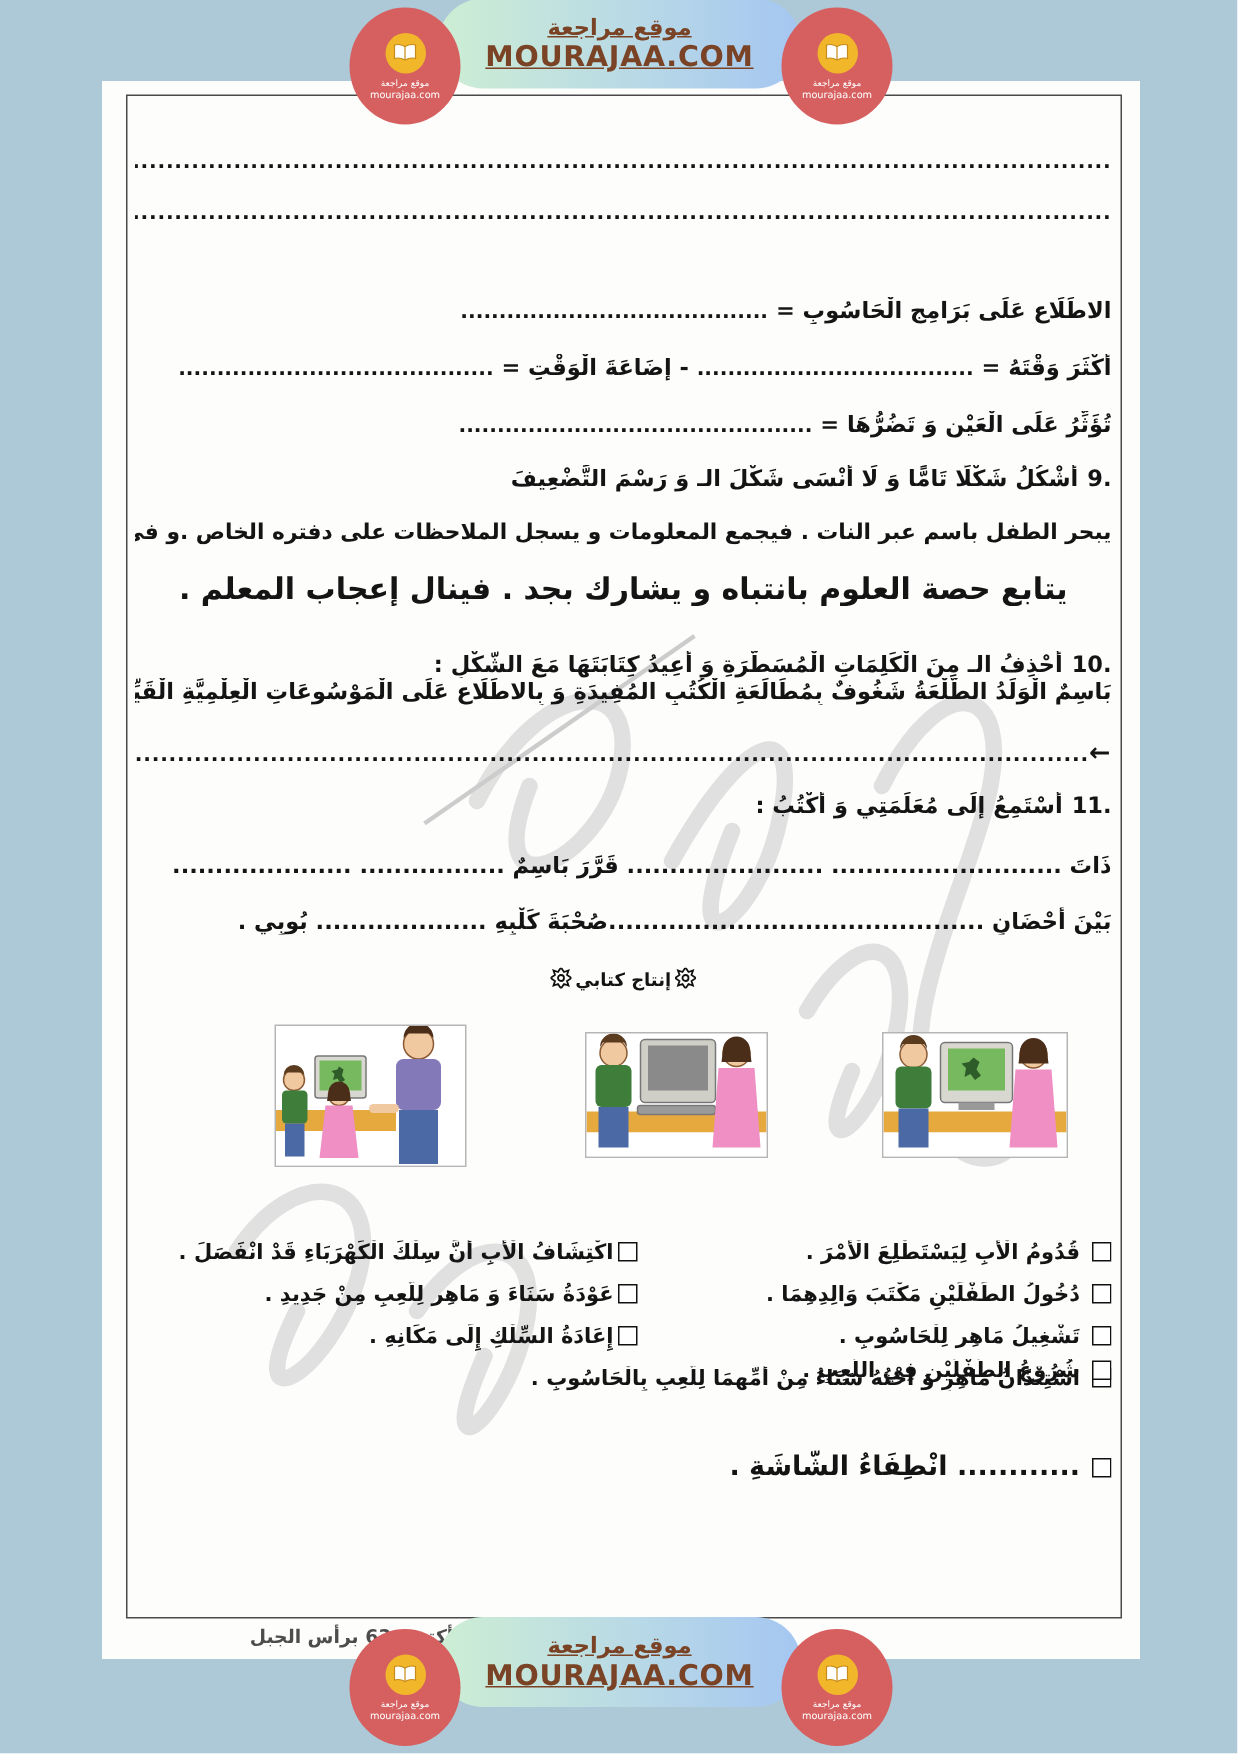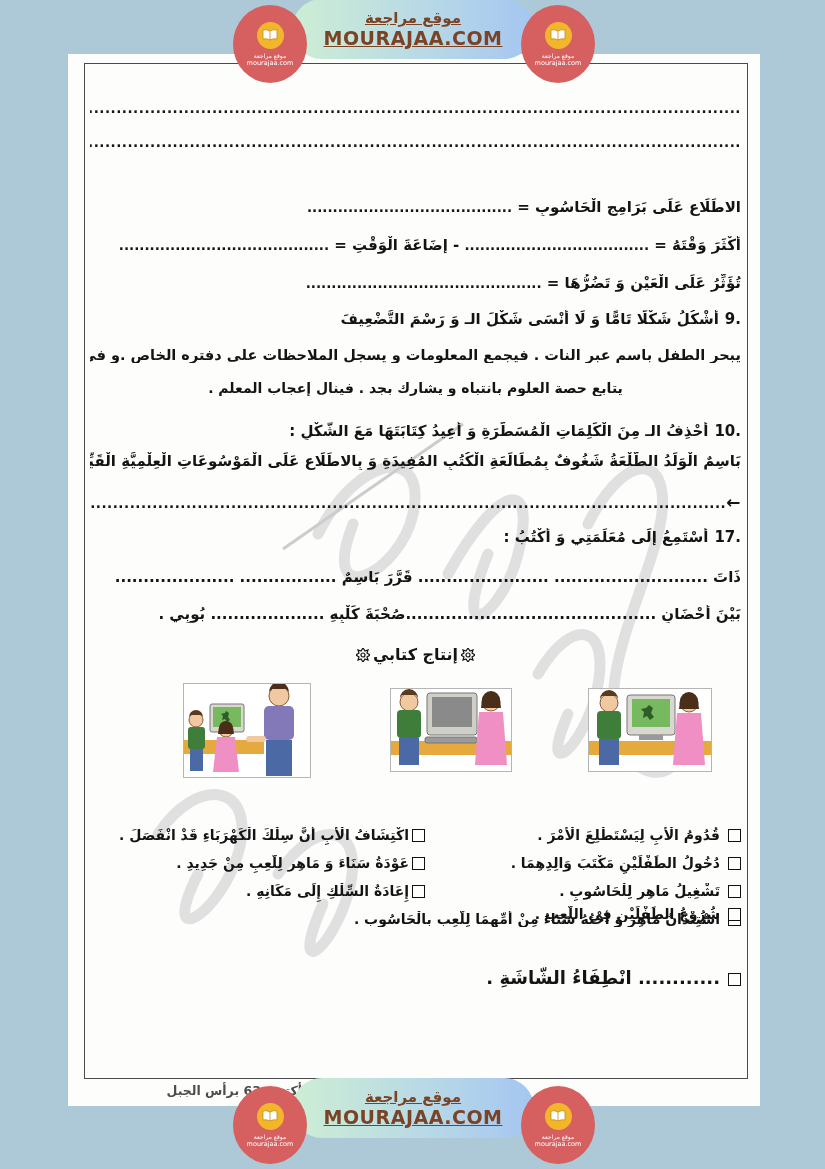--- a/index.html
+++ b/index.html
@@ -67,34 +67,34 @@
 
   <div class="blk" style="top:198px;text-align:right;"><span class="u">الاطِّلَاعِ</span><span> عَلَى بَرَامِجِ الْحَاسُوبِ</span><span>  =  </span><span class="dotline">........................................</span></div>
 
   <div class="blk" style="top:274px;"><span>تُؤَثِّرُ عَلَى الْعَيْنِ وَ </span><span class="u">تَضُرُّهَا</span><span> = </span><span class="dotline">..............................................</span></div>
 
   <div class="blk" style="top:236px;"><span class="u">أَكْثَرَ وَقْتَهُ</span><span> = </span><span class="dotline">....................................</span><span>   -   </span><span class="u">إِضَاعَةَ الْوَقْتِ</span><span> = </span><span class="dotline">.........................................</span></div>
 
   <div class="blk" style="top:310px;"><span class="qnum">9.</span><span>أَشْكُلُ شَكْلًا تَامًّا وَ لَا أَنْسَى شَكْلَ الـ وَ رَسْمَ  التَّضْعِيفَ</span></div>
 
   <div class="blk" style="top:347px; font-size:14.5px;">يبحر الطفل باسم عبر النات . فيجمع المعلومات  و يسجل الملاحظات على دفتره الخاص .و في القسم</div>
-  <div class="blk center" style="top:380px; font-size:14px;">يتابع حصة العلوم بانتباه و يشارك بجد . فينال إعجاب المعلم .</div>
-
-  <div class="blk" style="top:422px;"><span class="qnum">10.</span><span>أَحْذِفُ الـ مِنَ الْكَلِمَاتِ الْمُسَطَّرَةِ وَ أُعِيدُ كِتَابَتَهَا مَعَ الشَّكْلِ :</span></div>
+  <div class="blk center" style="top:380px; font-size:20px;">يتابع حصة العلوم بانتباه و يشارك بجد . فينال إعجاب المعلم .</div>
+
+  <div class="blk" style="top:434px;"><span class="qnum">10.</span><span>أَحْذِفُ الـ مِنَ الْكَلِمَاتِ الْمُسَطَّرَةِ وَ أُعِيدُ كِتَابَتَهَا مَعَ الشَّكْلِ :</span></div>
 
   <div class="blk" style="top:452px;"><span>بَاسِمٌ </span><span class="u">الْوَلَدُ الطَّلْعَةُ</span><span> شَغُوفٌ بِمُطَالَعَةِ </span><span class="u">الْكُتُبِ المُفِيدَةِ</span><span> وَ بِالاطِّلَاعِ عَلَى </span><span class="u">الْمَوْسُوعَاتِ الْعِلْمِيَّةِ الْقَيِّمَةِ</span></div>
 
   <div class="blk dotline" style="top:492px;"><span style="font-size:17px;">←</span><span>........................................................................................................................................................................................</span></div>
 
-  <div class="blk" style="top:528px;"><span class="qnum">17.</span><span>أَسْتَمِعُ إِلَى مُعَلِّمَتِي وَ أَكْتُبُ :</span></div>
+  <div class="blk" style="top:528px;"><span class="qnum">11.</span><span>أَسْتَمِعُ إِلَى مُعَلِّمَتِي وَ أَكْتُبُ :</span></div>
 
   <div class="blk" style="top:605px;">بَيْنَ أَحْضَانِ ............................................صُحْبَةَ كَلْبِهِ .................... بُوبِي .</div>
   <div class="blk" style="top:568px;">ذَاتَ ........................... ....................... قَرَّرَ بَاسِمٌ ................. .....................</div>
 
-  <div class="blk center" style="top:645px; font-size:16px;"><span class="orn"><svg width="14" height="14" viewBox="0 0 14 14">
+  <div class="blk center" style="top:645px; font-size:12px;"><span class="orn"><svg width="14" height="14" viewBox="0 0 14 14">
           <path d="M7 0 L9 3 L12 2 L11 5 L14 7 L11 9 L12 12 L9 11 L7 14 L5 11 L2 12 L3 9 L0 7 L3 5 L2 2 L5 3 Z" fill="none" stroke="#111" stroke-width="1.2"></path>
           <circle cx="7" cy="7" r="2" fill="none" stroke="#111" stroke-width="1.2"></circle>
         </svg></span><span>إنتاج كتابي</span><span class="orn"><svg width="14" height="14" viewBox="0 0 14 14">
           <path d="M7 0 L9 3 L12 2 L11 5 L14 7 L11 9 L12 12 L9 11 L7 14 L5 11 L2 12 L3 9 L0 7 L3 5 L2 2 L5 3 Z" fill="none" stroke="#111" stroke-width="1.2"></path>
           <circle cx="7" cy="7" r="2" fill="none" stroke="#111" stroke-width="1.2"></circle>
         </svg></span></div>
 
   <div class="illus" style="left:588px; top:688px; width:124px; height:84px;">
     <svg width="122" height="82" viewBox="0 0 122 82">
       <rect x="0" y="52" width="122" height="14" fill="#e6a93e"></rect>

